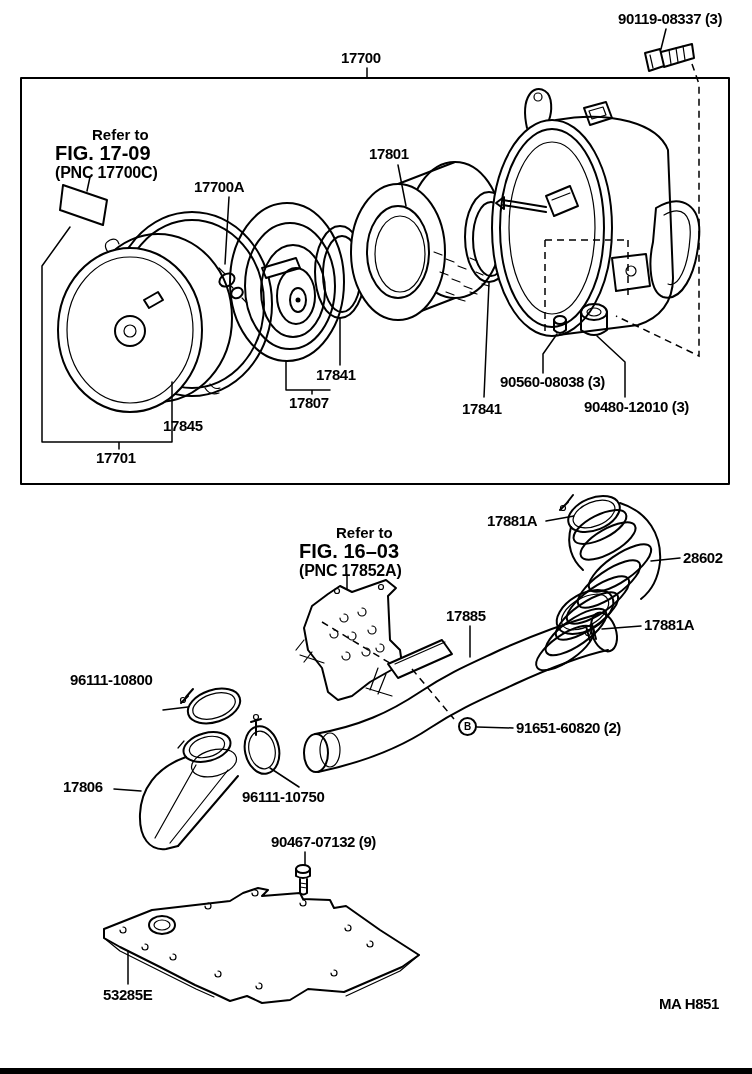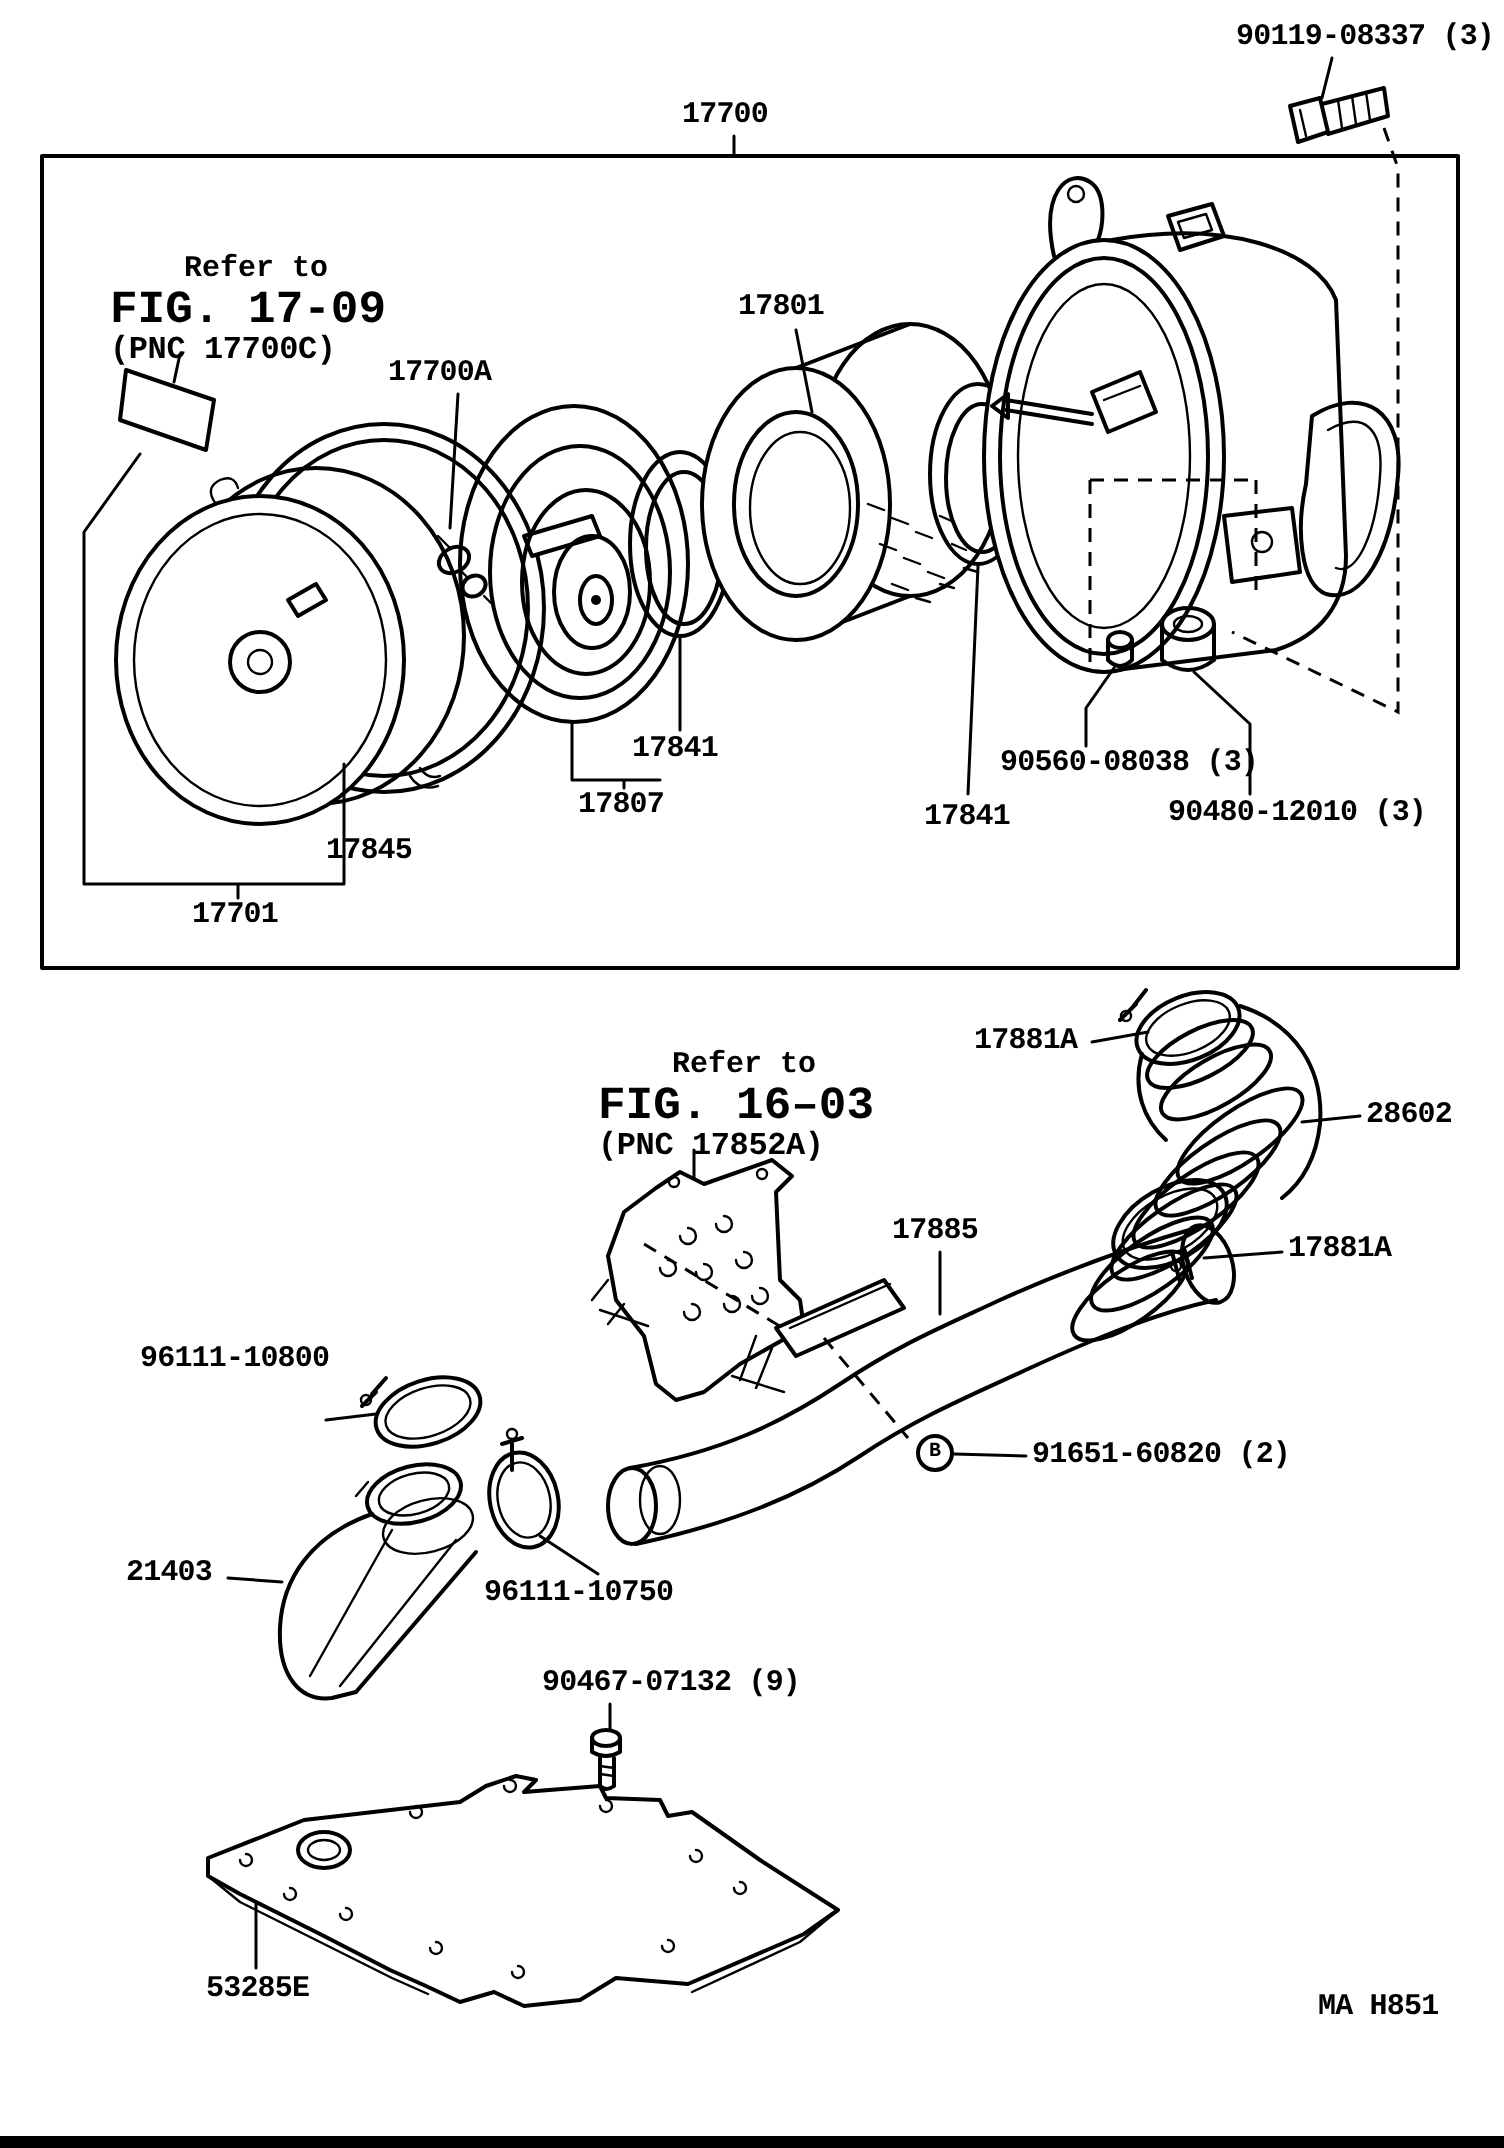--- a/index.html
+++ b/index.html
@@ -1,23 +1,23 @@
 <!DOCTYPE html>
 <html><head>
 <meta charset="utf-8">
 <style>
   html,body{margin:0;padding:0;background:#fff;}
   #page{position:relative;width:752px;height:1074px;background:#ffffff;overflow:hidden;
-        font-family:Liberation Mono, monospace;}
+        font-family:Liberation Sans, sans-serif;}
   .lbl{position:absolute;font-weight:700;font-size:15px;line-height:1;color:#000;
        white-space:nowrap;letter-spacing:-0.4px;}
   .lbl.big{font-size:15px;}
   .refer{position:absolute;color:#000;}
   .refer .r1{font-weight:700;font-size:15px;line-height:1.15;margin-left:37px;}
-  .refer .r2{font-weight:700;font-size:23px;line-height:1.05;}
+  .refer .r2{font-weight:700;font-size:20px;line-height:1.05;}
   .refer .r3{font-weight:700;font-size:16px;line-height:1.1;letter-spacing:-0.2px;}
   .marker{position:absolute;width:15px;height:15px;border:2px solid #000;border-radius:50%;
           font-weight:700;font-size:10px;display:flex;align-items:center;justify-content:center;color:#000;}
   svg{position:absolute;left:0;top:0;}
   .st{stroke:#000;fill:none;stroke-width:2;stroke-linecap:round;stroke-linejoin:round;}
   .tn{stroke:#000;fill:none;stroke-width:1.2;stroke-linecap:round;stroke-linejoin:round;}
   .ld{stroke:#000;fill:none;stroke-width:1.5;stroke-linecap:round;stroke-linejoin:round;}
   .wh{fill:#ffffff;}
   .dash{stroke:#000;fill:none;stroke-width:1.5;stroke-dasharray:7 5;}
   .bar{position:absolute;left:0;top:1068px;width:752px;height:6px;background:#000;}
@@ -249,21 +249,21 @@
 
 <div class="lbl" style="left:487px;top:513px">17881A</div>
 <div class="lbl" style="left:683px;top:550px">28602</div>
 <div class="lbl" style="left:446px;top:608px">17885</div>
 <div class="lbl" style="left:644px;top:617px">17881A</div>
 <div class="lbl" style="left:70px;top:672px">96111-10800</div>
 
 <div class="marker" style="left:458px;top:717px">B</div>
 <div class="lbl" style="left:516px;top:720px">91651-60820 (2)</div>
 
-<div class="lbl" style="left:63px;top:779px">21403</div>
+<div class="lbl" style="left:63px;top:779px">17806</div>
 <div class="lbl" style="left:242px;top:789px">96111-10750</div>
 <div class="lbl" style="left:271px;top:834px">90467-07132 (9)</div>
 <div class="lbl" style="left:103px;top:987px">53285E</div>
 <div class="lbl" style="left:659px;top:996px">MA H851</div>
 
 <div class="bar"></div>
 
 </div>
 
 </body></html>

